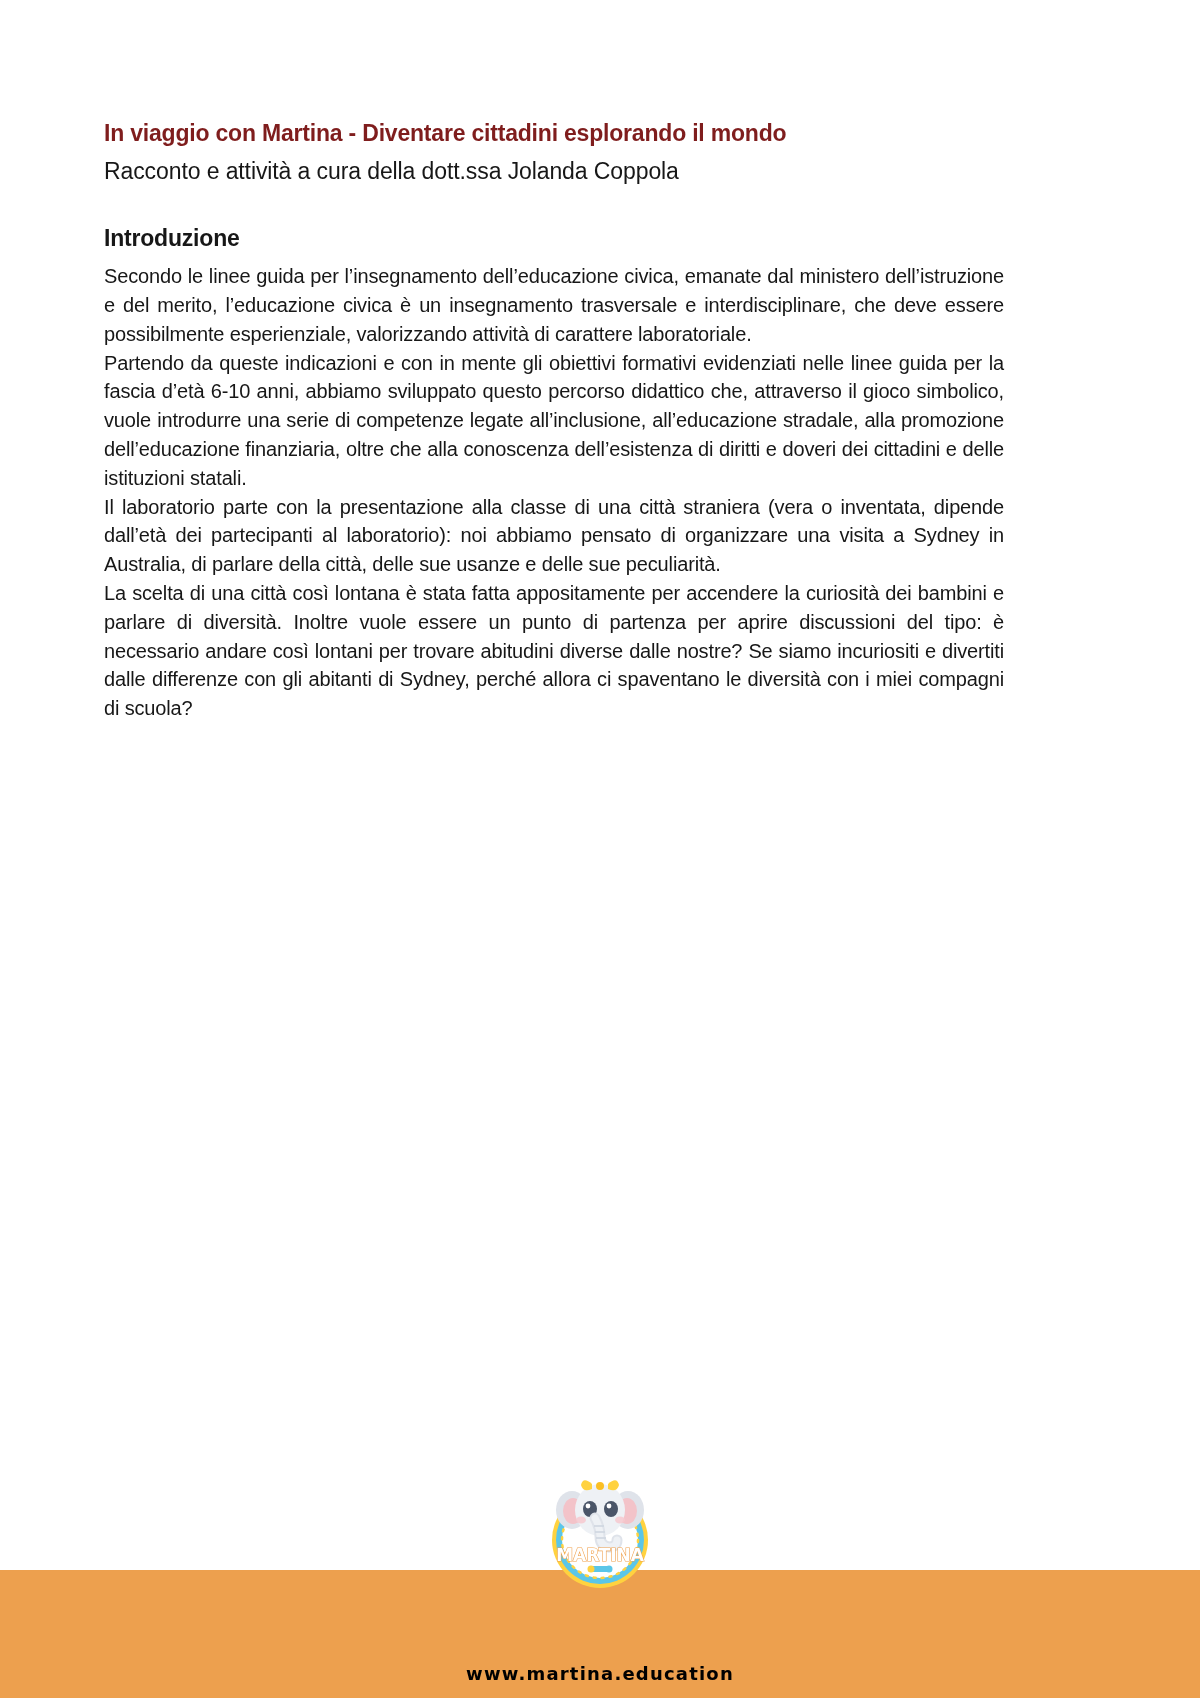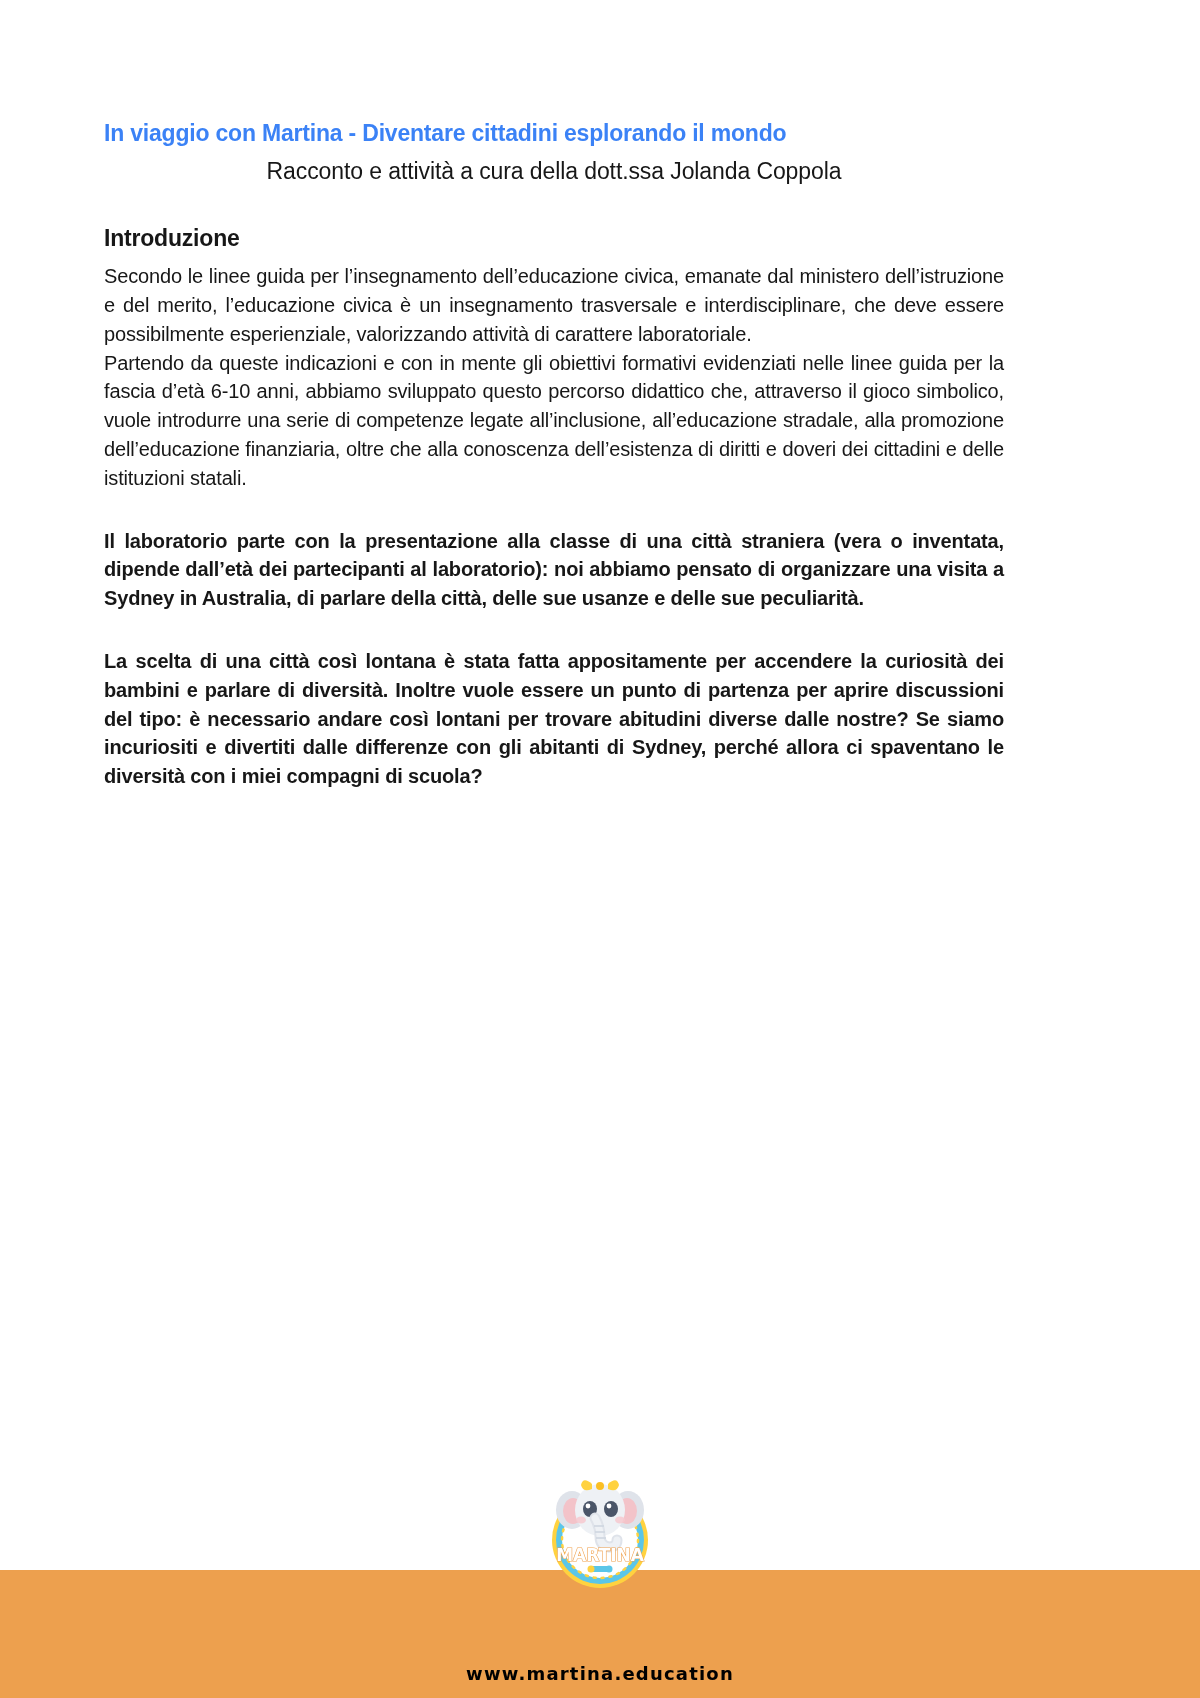--- a/index.html
+++ b/index.html
@@ -17,30 +17,30 @@
   }
   .content {
     position: absolute;
     left: 104px;
     top: 118px;
     width: 900px;
   }
   .doc-title {
     font-size: 23px;
     font-weight: bold;
-    color: #3b82f6;
+    color: #7f1d1d;
     letter-spacing: -0.2px;
     line-height: 1.35;
     margin: 0;
   }
   .doc-subtitle {
     font-size: 23px;
     font-weight: normal;
     color: #171717;
-    text-align: center;
+    text-align: left;
     line-height: 1.45;
     margin: 6px 0 0 0;
     letter-spacing: -0.1px;
   }
   .section-heading {
     font-size: 23px;
     font-weight: bold;
     color: #171717;
     margin: 36px 0 8px 0;
     line-height: 1.3;
@@ -50,22 +50,20 @@
     font-size: 20px;
     color: #171717;
     text-align: justify;
     text-justify: inter-word;
     line-height: 1.44;
     margin: 0;
     letter-spacing: -0.15px;
     hyphens: none;
   }
   .gap-block {
-    margin-top: 34px;
-    font-weight: bold;
   }
 
   
   .footer-bar {
     position: absolute;
     left: 0;
     right: 0;
     bottom: 0;
     height: 128px;
     background: #eda04e;

